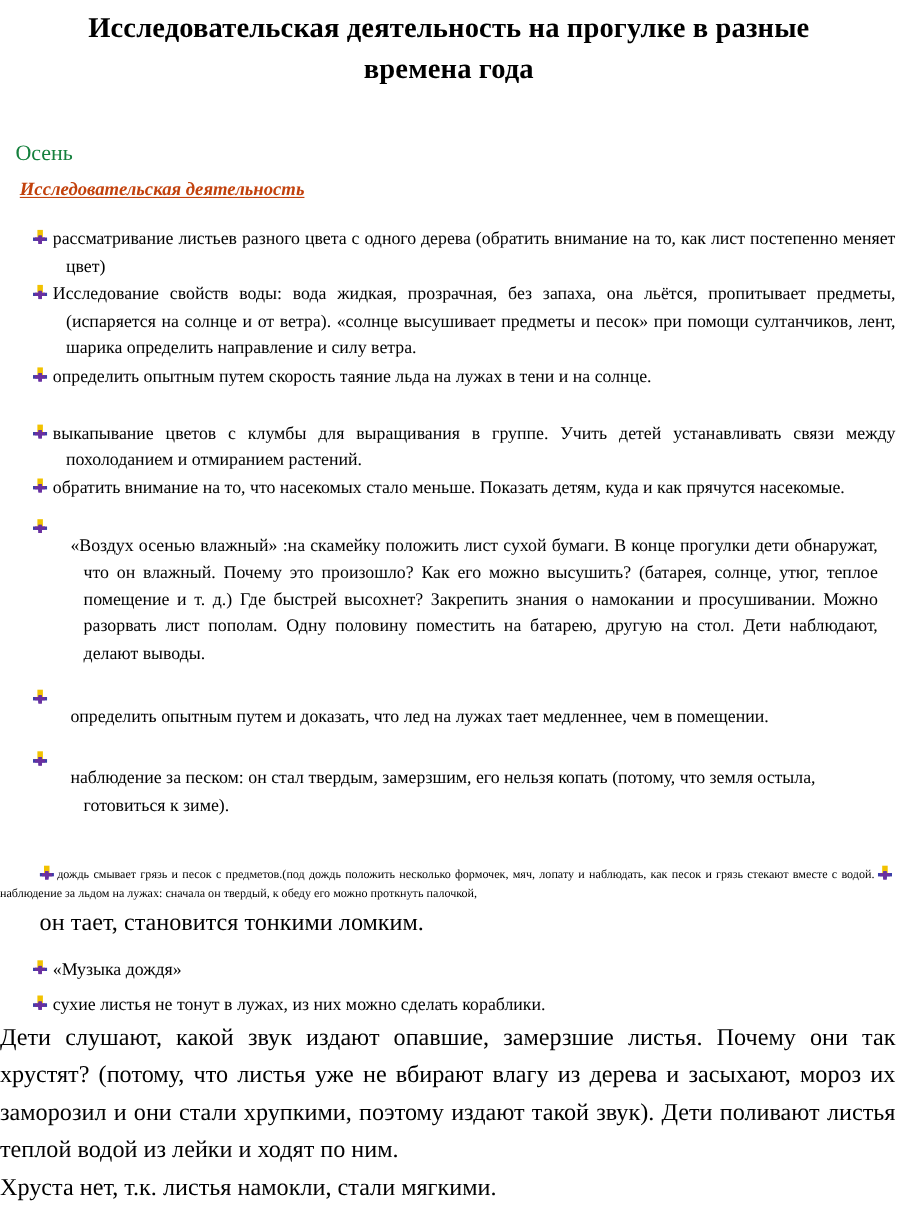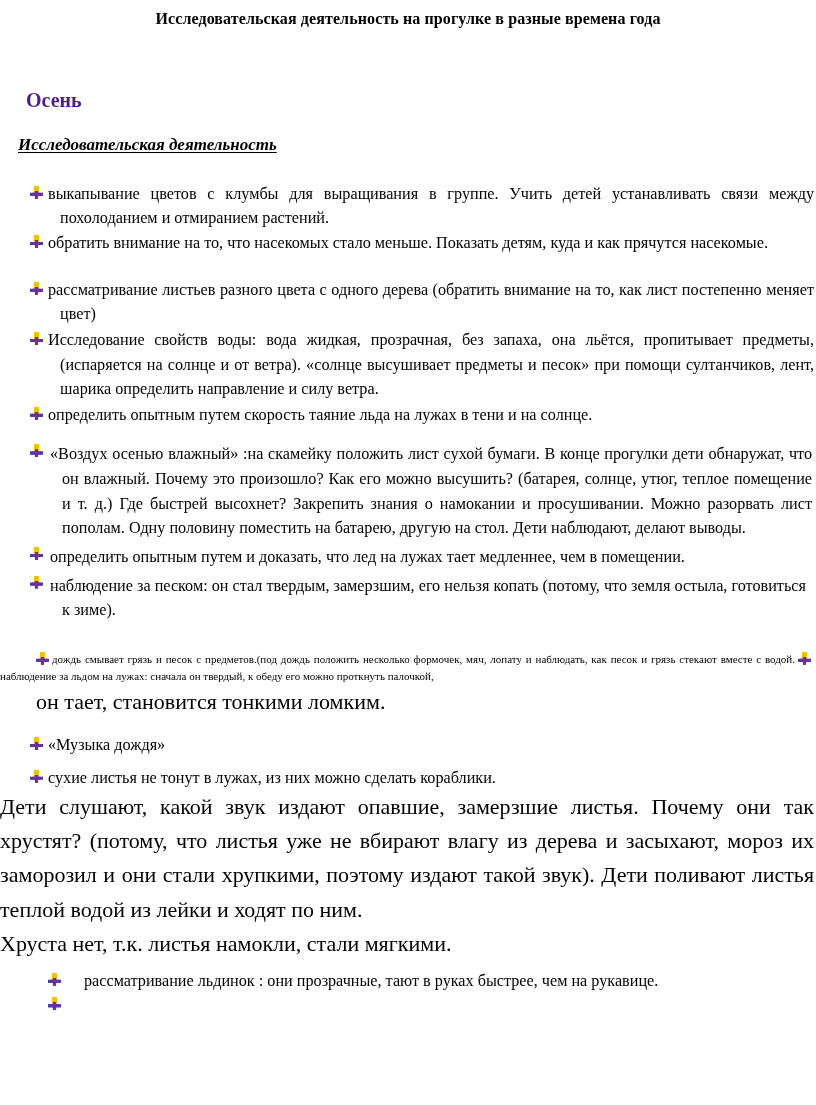--- a/index.html
+++ b/index.html
@@ -21,44 +21,44 @@
     min-height: 1105px;
     padding: 0;
     box-sizing: border-box;
     overflow: hidden;
   }
 
   
   .doc-title {
     margin: 0;
     padding: 8px 70px 0 70px;
-    font-size: 16px;
+    font-size: 26px;
     font-weight: bold;
     line-height: 1.42;
     text-align: center;
     letter-spacing: 0.1px;
   }
 
   
   .season-heading {
-    margin: 12px;
+    margin: 0;
     padding: 45px 0 0 14px;
     font-size: 20px;
-    font-weight: bold;
+    font-weight: normal;
     line-height: 1.2;
-    color: #4c1d95;
+    color: #15803d;
   }
   .subsection-heading {
     margin: 0;
     padding: 10px 0 0 18px;
     font-size: 17px;
     font-weight: bold;
     font-style: italic;
     line-height: 1.3;
-    color: #000000;
+    color: #c2410c;
   }
   .subsection-heading .u {
     text-decoration: underline;
     text-underline-offset: 2px;
   }
 
   
   .bul {
     display: inline-block;
     position: relative;
@@ -121,21 +121,21 @@
   .grp-a .bullet-item { padding-bottom: 1px; }
   .grp-a .btext { padding-left: 5px; text-indent: 0; }
   .grp-a .btext p { margin: 0; padding-left: 12px; text-indent: -12px; }
 
   .grp-b { padding: 26px 2px 0 30px; }
   .grp-b .btext { padding-left: 5px; }
   .grp-b .btext p { margin: 0; padding-left: 12px; text-indent: -12px; }
 
   .grp-c { padding: 12px 2px 0 30px; }
   .grp-c .btext { padding-left: 5px; }
-  .grp-c .btext p { margin: 2px; padding-left: 12px; text-indent: -12px; }
+  .grp-c .btext p { margin: 16px; padding-left: 12px; text-indent: -12px; }
 
   .grp-e { padding: 8px 2px 0 30px; }
   .grp-e .btext { padding-left: 5px; }
   .grp-e .btext p { margin: 0; padding-left: 12px; text-indent: -12px; }
 
   
   .flow {
     margin: 0;
     padding: 26px 2px 0 0;
     font-size: 11px;
@@ -164,52 +164,52 @@
 <body>
 
 <div class="page">
 
   <h1 class="doc-title">Исследовательская деятельность на прогулке в разные времена года</h1>
 
   <h2 class="season-heading">Осень</h2>
 
   <h3 class="subsection-heading"><span class="u">Исследовательская деятельность</span></h3>
 
+  <div class="bullet-block grp-a">
+    <div class="bullet-item">
+      <span class="bul"></span>
+      <div class="btext">
+          <p>рассматривание листьев разного цвета с одного дерева (обратить внимание на то, как лист постепенно меняет цвет)</p>
+        </div>
+    </div>
+    <div class="bullet-item">
+      <span class="bul"></span>
+      <div class="btext">
+          <p>Исследование свойств воды: вода жидкая, прозрачная, без запаха, она льётся, пропитывает предметы, (испаряется на солнце и от ветра).  «солнце высушивает предметы и песок»  при помощи султанчиков, лент, шарика  определить направление и силу ветра.</p>
+        </div>
+    </div>
+    <div class="bullet-item">
+      <span class="bul"></span>
+      <div class="btext nj">
+          <p> определить опытным путем скорость таяние льда на лужах в тени и на солнце.</p>
+        </div>
+    </div>
+  </div>
+
   <div class="bullet-block grp-b">
     <div class="bullet-item">
       <span class="bul"></span>
       <div class="btext">
           <p>выкапывание цветов с клумбы для выращивания в группе. Учить детей устанавливать связи между похолоданием и отмиранием растений.</p>
         </div>
     </div>
     <div class="bullet-item">
       <span class="bul"></span>
       <div class="btext">
           <p>обратить внимание на то, что насекомых стало меньше. Показать детям, куда и как прячутся насекомые.</p>
-        </div>
-    </div>
-  </div>
-
-  <div class="bullet-block grp-a">
-    <div class="bullet-item">
-      <span class="bul"></span>
-      <div class="btext">
-          <p>рассматривание листьев разного цвета с одного дерева (обратить внимание на то, как лист постепенно меняет цвет)</p>
-        </div>
-    </div>
-    <div class="bullet-item">
-      <span class="bul"></span>
-      <div class="btext">
-          <p>Исследование свойств воды: вода жидкая, прозрачная, без запаха, она льётся, пропитывает предметы, (испаряется на солнце и от ветра).  «солнце высушивает предметы и песок»  при помощи султанчиков, лент, шарика  определить направление и силу ветра.</p>
-        </div>
-    </div>
-    <div class="bullet-item">
-      <span class="bul"></span>
-      <div class="btext nj">
-          <p> определить опытным путем скорость таяние льда на лужах в тени и на солнце.</p>
         </div>
     </div>
   </div>
 
   <div class="bullet-block grp-c">
     <div class="bullet-item">
       <span class="bul"></span>
       <div class="btext">
           <p>«Воздух осенью влажный» :на скамейку положить лист сухой бумаги. В конце прогулки дети обнаружат, что он влажный. Почему это произошло? Как его можно высушить? (батарея, солнце, утюг, теплое помещение и т. д.) Где быстрей высохнет? Закрепить знания о намокании и просушивании. Можно разорвать лист пополам. Одну половину поместить на батарею, другую на стол. Дети наблюдают, делают выводы.</p>
         </div>

